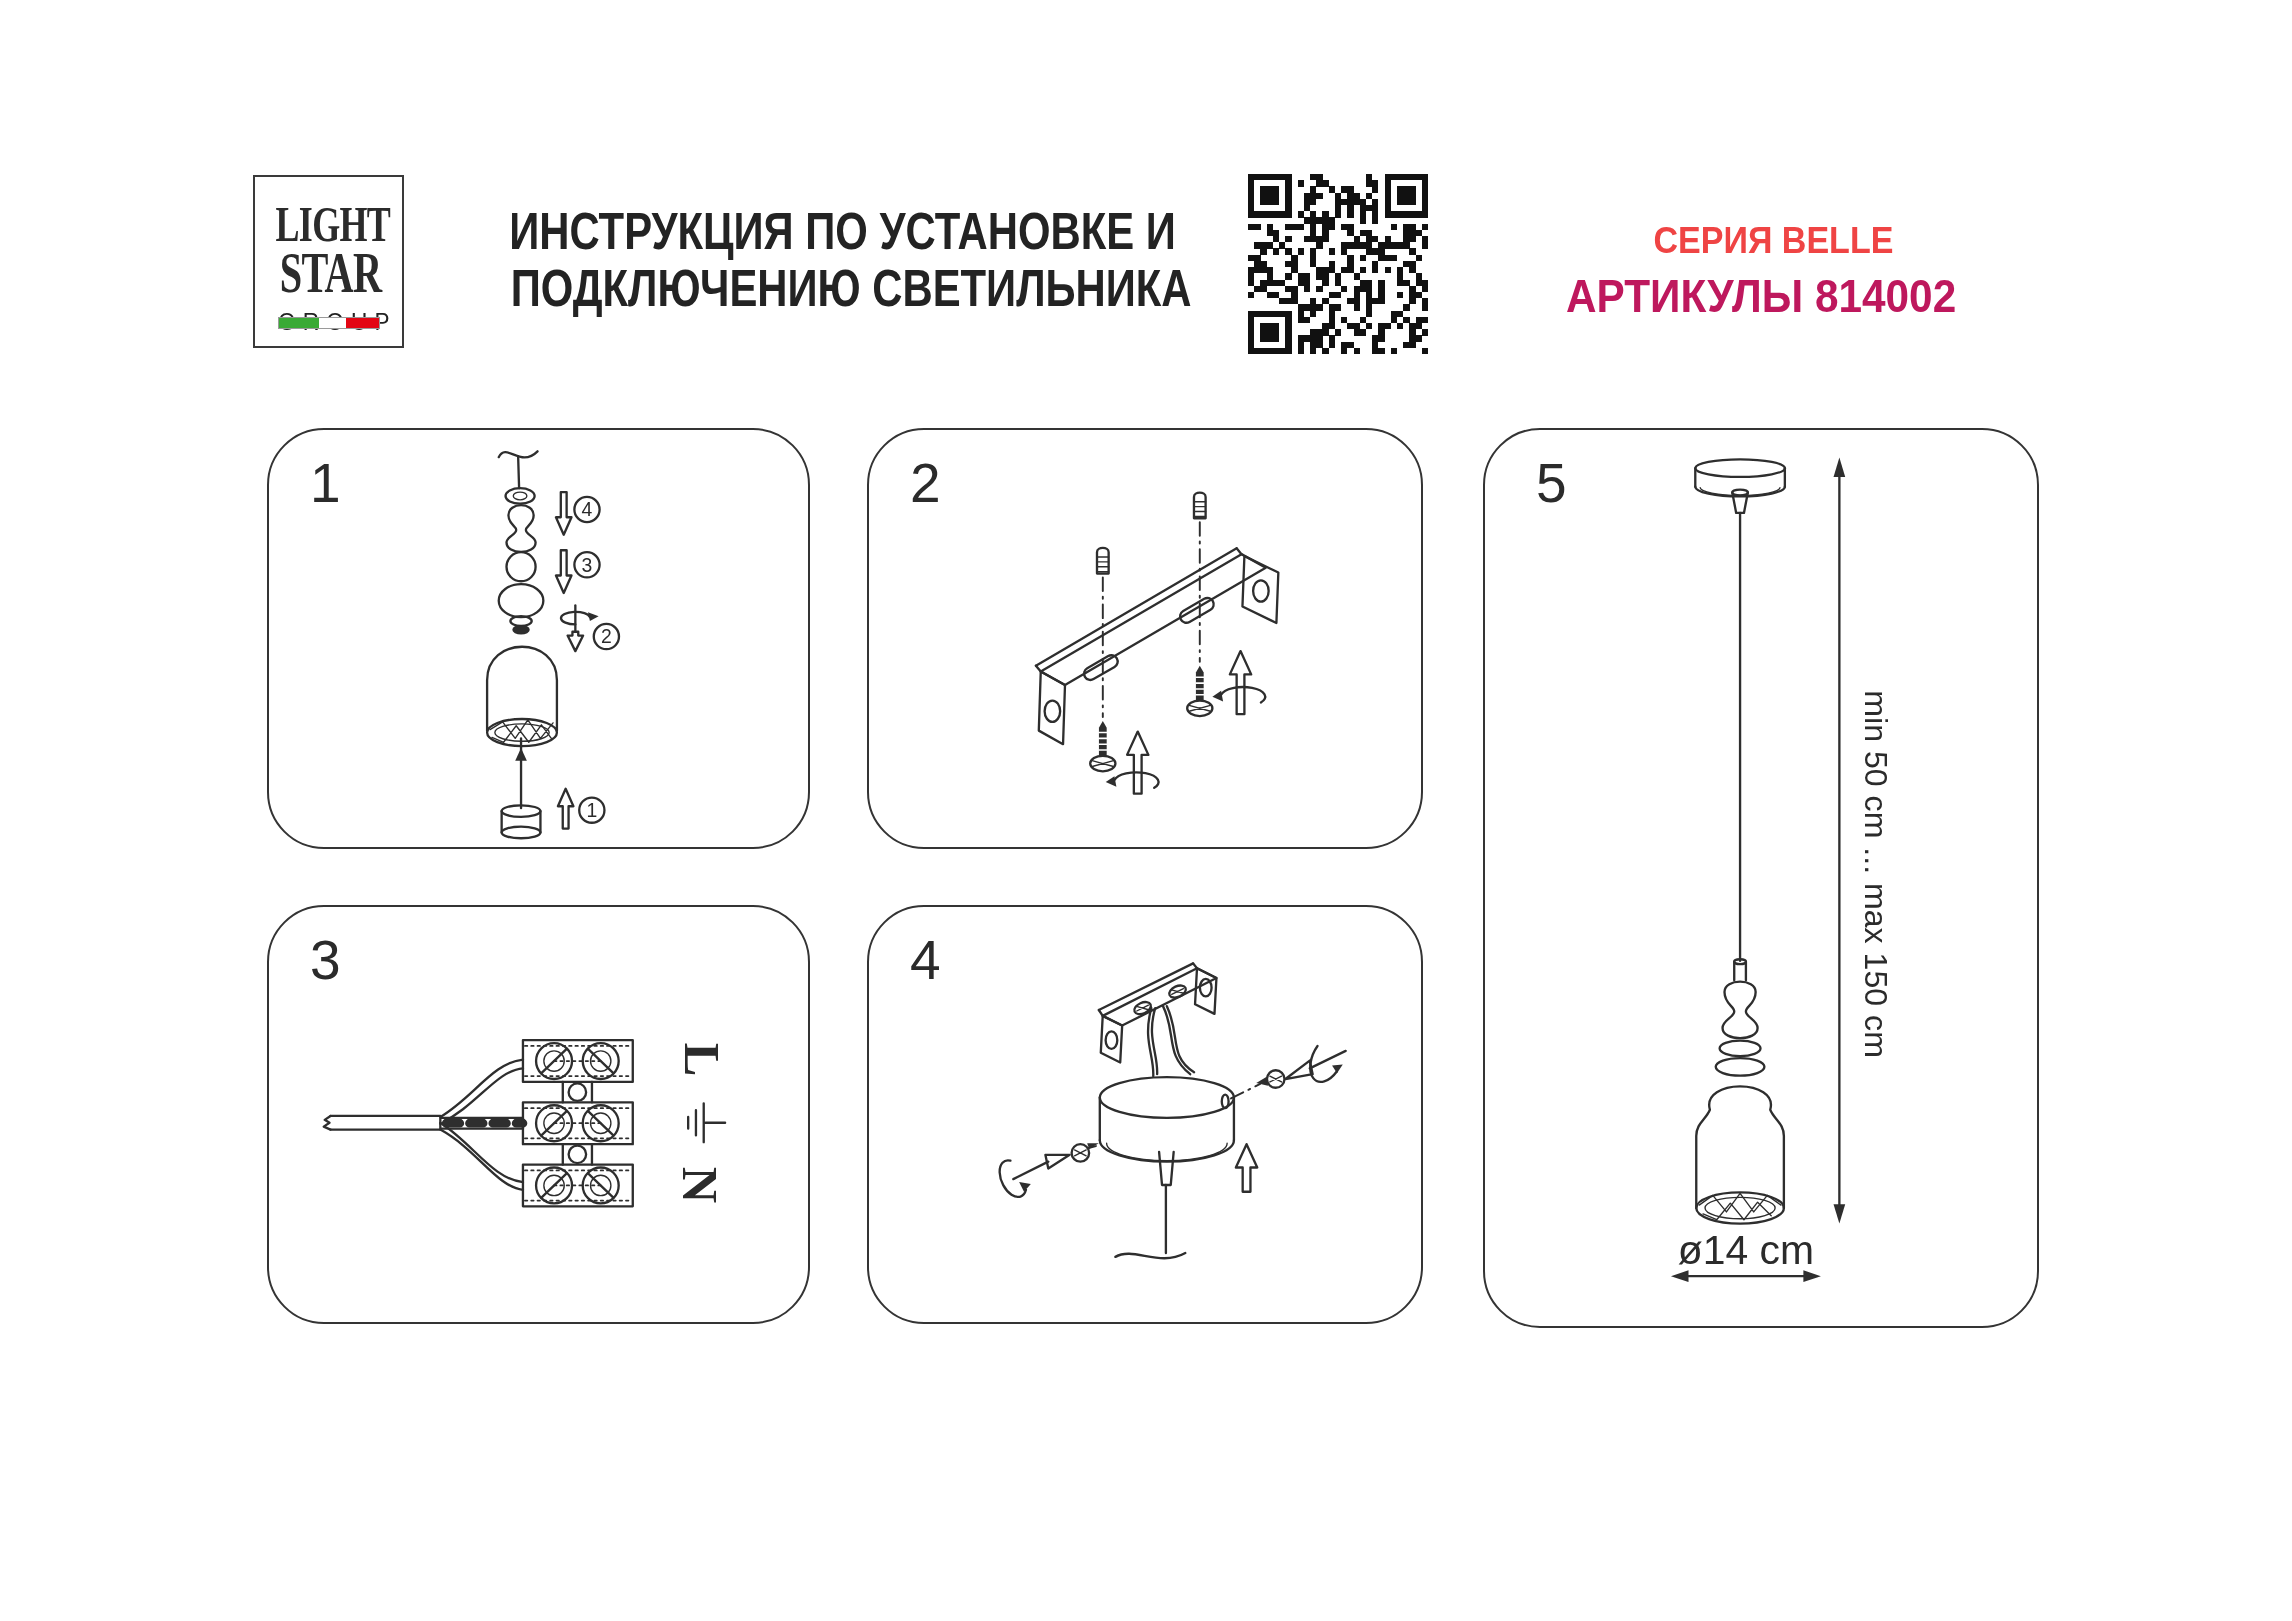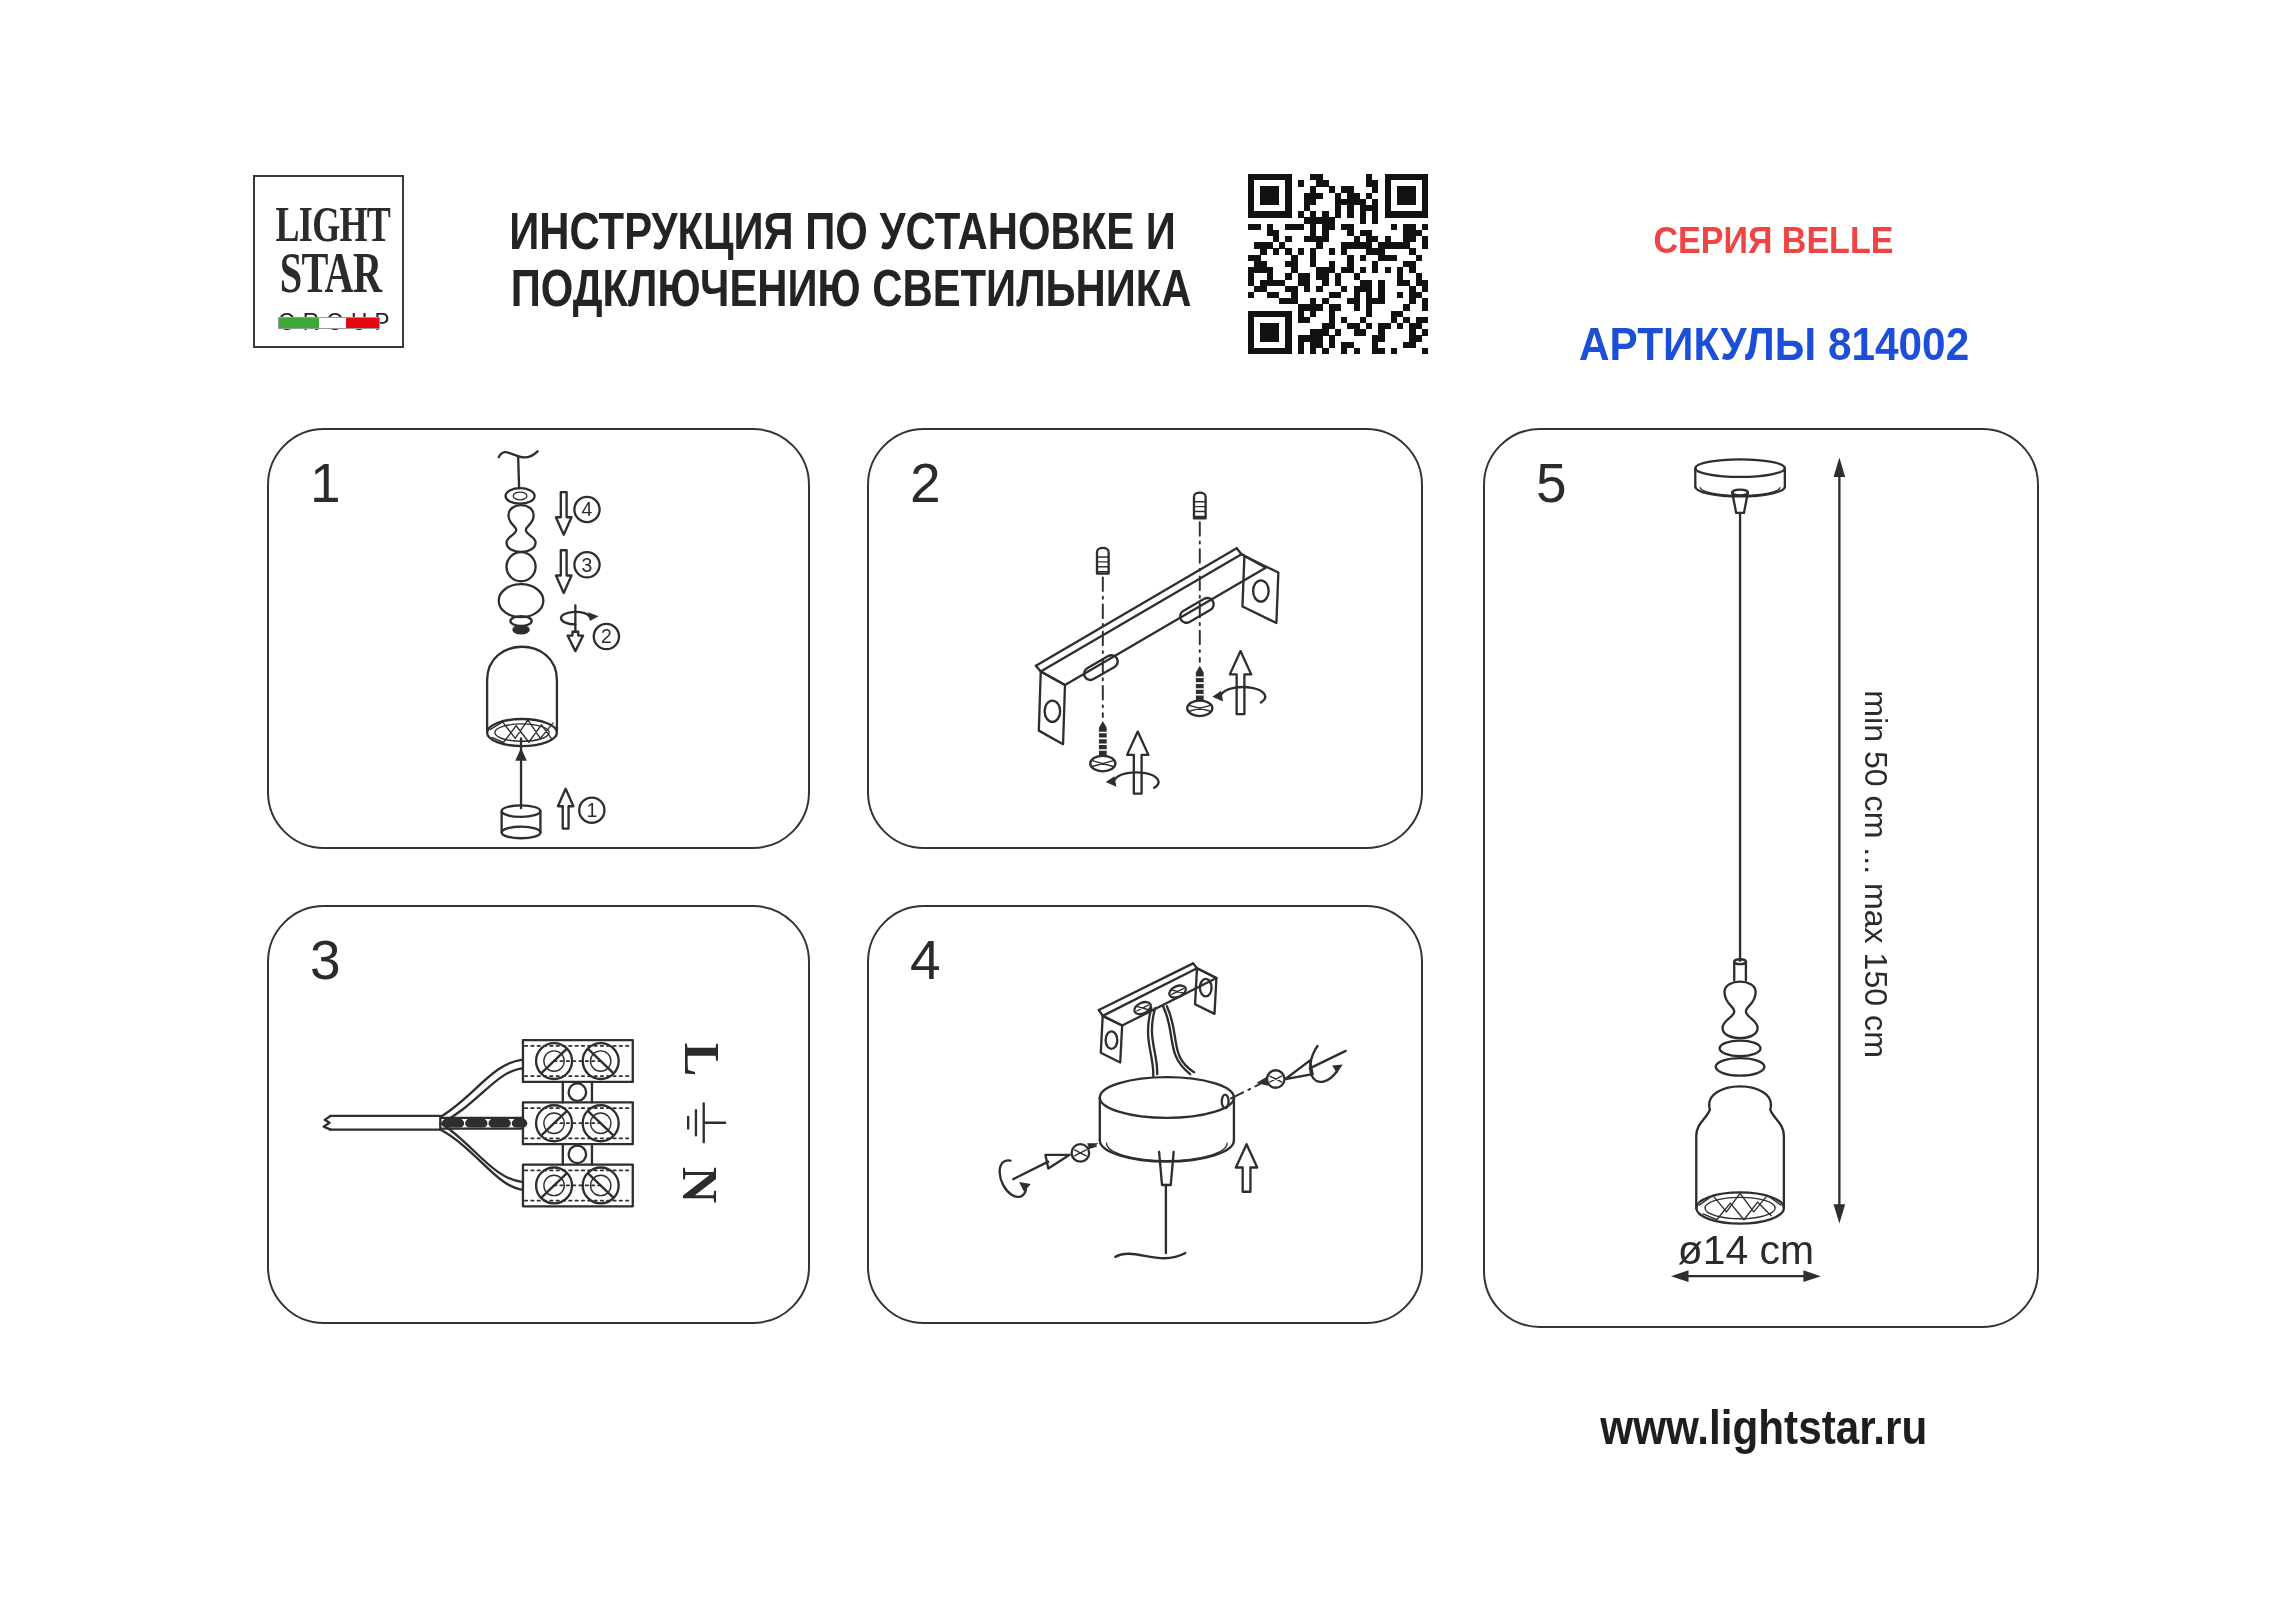--- a/index.html
+++ b/index.html
@@ -19,22 +19,22 @@
         outline:1px solid #9a9a9a;}
   .flag div{height:100%;}
 
   
   .title{position:absolute;left:436px;top:203px;width:887px;text-align:left;
          font-weight:bold;font-size:51px;line-height:57px;color:#232323;}
   .title span{display:inline-block;transform:scaleX(.82);transform-origin:center;white-space:nowrap;}
   .series{position:absolute;left:1558px;top:220px;width:431px;text-align:center;
           font-weight:bold;font-size:37px;color:#ef4444;}
   .series span,.articles span{display:inline-block;transform:scaleX(.92);transform-origin:center;white-space:nowrap;}
-  .articles{position:absolute;left:1549px;top:269px;width:451px;text-align:center;
-          font-weight:bold;font-size:46px;color:#1d4ed8;margin-top:48px;}
+  .articles{position:absolute;left:1549px;top:269px;width:451px;
+          font-weight:bold;font-size:46px;color:#be185d;}
 
   
   .qr{position:absolute;left:1248px;top:174px;width:180px;height:180px;}
   .qr svg{width:100%;height:100%;shape-rendering:crispEdges;}
 
   
   .panel{position:absolute;border:2.5px solid #343434;border-radius:57px;background:#fff;box-sizing:border-box;}
   .pnum{position:absolute;left:41px;top:25.5px;font-size:55px;line-height:1;color:#2b2b2b;}
   .p5 .pnum{left:51px;}
   .panel svg.diagram{position:absolute;left:0;top:0;width:100%;height:100%;}
@@ -744,18 +744,15 @@
       </g>
       <g>
         <text x="268" y="856" text-anchor="middle" font-size="42">ø14 cm</text>
         <line x1="201" y1="868" x2="335" y2="868"></line>
         <polygon class="f" points="191,868 209,862 209,874"></polygon>
         <polygon class="f" points="345,868 327,862 327,874"></polygon>
       </g>
     </svg>
   </section>
 
-  <div class="footer">
-    <span>www.lightstar.ru</span>
-  </div>
 
 </div>
 
 
 </body></html>

